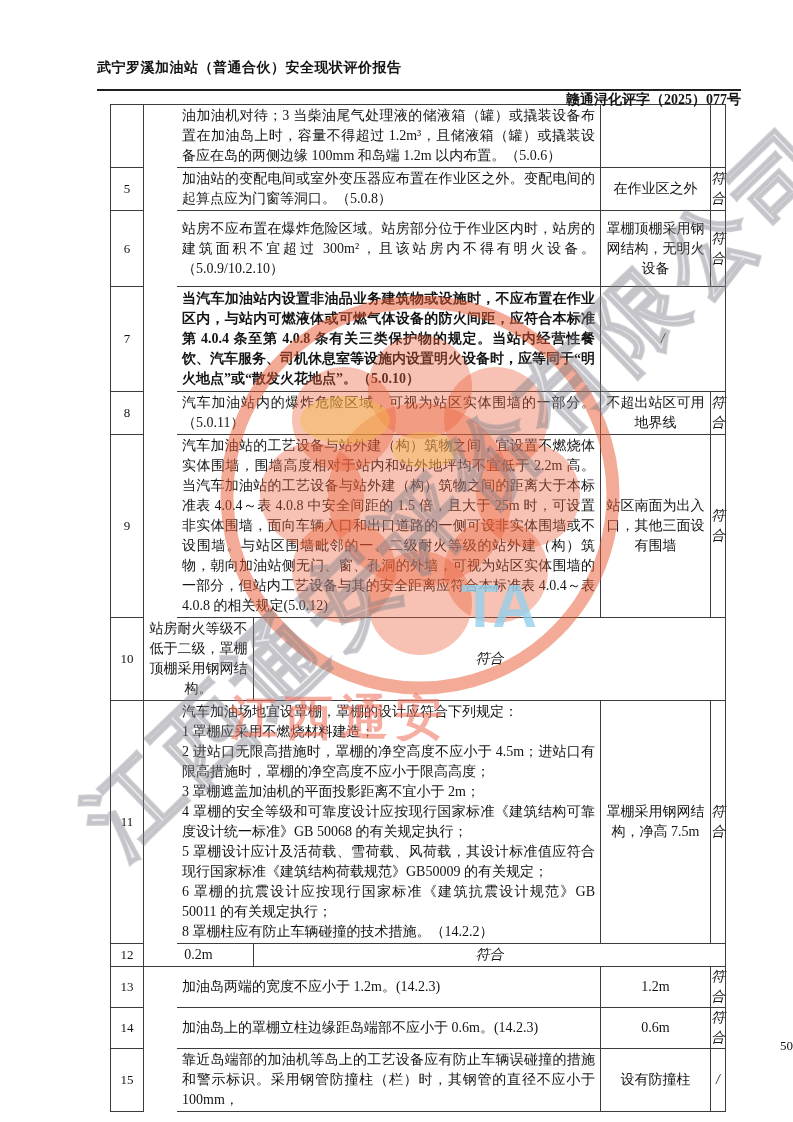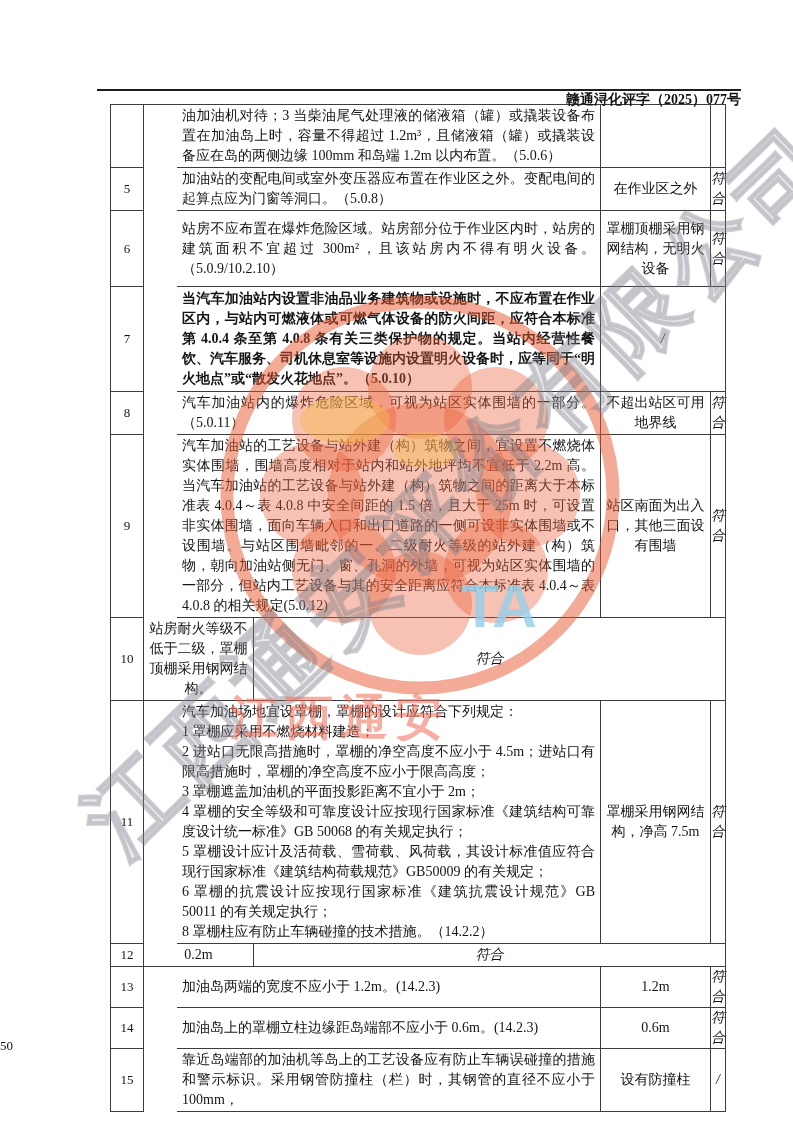--- a/index.html
+++ b/index.html
@@ -27,21 +27,21 @@
   }
   .c-no{width:33px;align-items:center;text-align:center;font-size:13px;}
   .c-content{width:424px;padding:1px 5px;text-align:justify;white-space:pre-line;margin-left:33px;}
   .c-status{width:110px;align-items:center;text-align:center;padding:1px 3px;}
   .c-result{flex:1;align-items:center;text-align:left;font-style:italic;}
   .bold .c-content{font-weight:bold;}
   .r0{min-height:61px}.r1{min-height:42px}.r2{min-height:76px}.r3{min-height:105px}
   .r4{min-height:40px}.r5{min-height:157px}.r6{min-height:83px}.r7{min-height:239px}
   .r8{min-height:23px}.r9{min-height:23px}.r10{min-height:23px}.r11{min-height:54px}
   
-  .footer{position:absolute;left:0;right:0;top:1038px;text-align:left;font-size:13px;z-index:2;}
+  .footer{position:absolute;left:0;right:0;top:1038px;text-align:right;font-size:13px;z-index:2;}
   
   .wm{position:absolute;inset:0;pointer-events:none;z-index:3;}
   .wm-seal{position:absolute;left:210px;top:285px;width:420px;height:420px;}
   .wm-diagonal{
     position:absolute;left:-60px;top:428px;width:1040px;text-align:center;
     transform:rotate(-44deg);
     font-family:"Liberation Sans","DejaVu Sans",sans-serif;
     font-size:92px;font-weight:bold;letter-spacing:8px;white-space:nowrap;
     color:rgba(125,125,138,0.17);
     -webkit-text-stroke:2px rgba(125,125,138,0.34);
@@ -57,20 +57,21 @@
     position:absolute;left:230px;top:686px;
     font-family:"Liberation Sans","DejaVu Sans",sans-serif;
     font-size:48px;font-weight:bold;letter-spacing:7px;white-space:nowrap;
     color:rgba(240,108,86,0.55);
   }
 </style>
 </head>
 <body>
 
 <div class="header">
+  <span class="left">武宁罗溪加油站（普通合伙）安全现状评价报告</span>
   <span class="right">赣通浔化评字（2025）077号</span>
 </div>
 <div class="header-rule"></div>
 
 <div class="table">
   <div class="tr r0">
     <div class="td c-no"></div>
     <div class="td c-content">油加油机对待；3 当柴油尾气处理液的储液箱（罐）或撬装设备布置在加油岛上时，容量不得超过 1.2m³，且储液箱（罐）或撬装设备应在岛的两侧边缘 100mm 和岛端 1.2m 以内布置。（5.0.6）</div>
     <div class="td c-status"></div>
     <div class="td c-result"></div>

